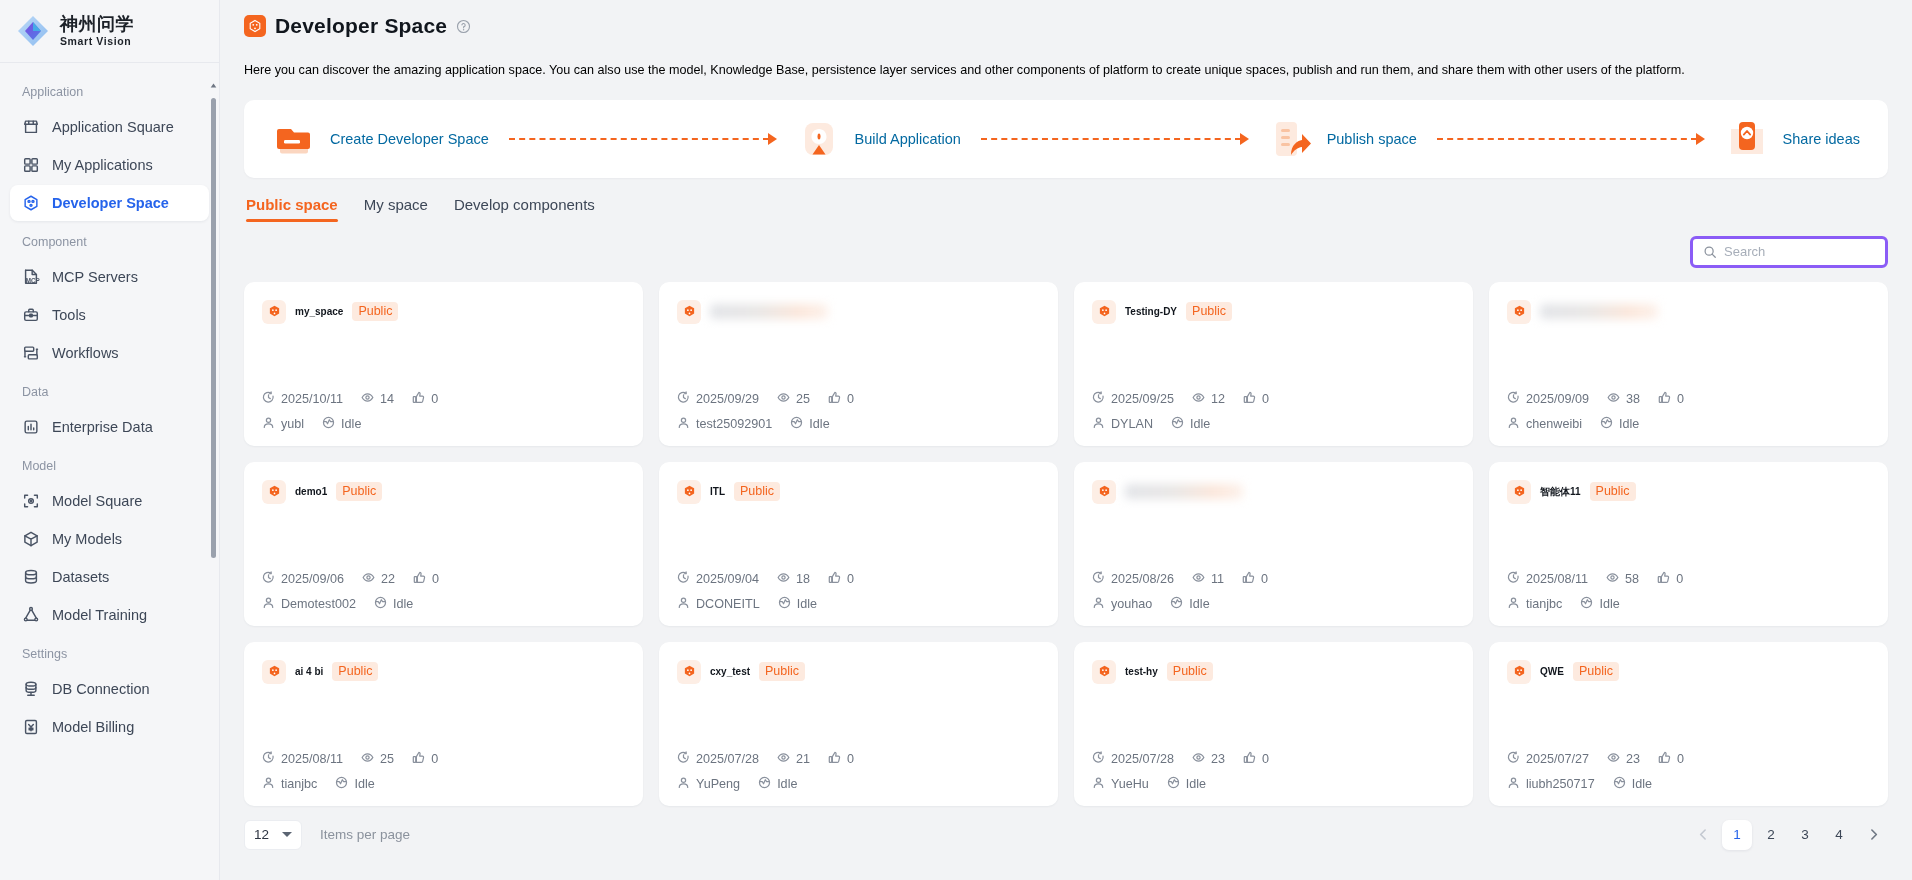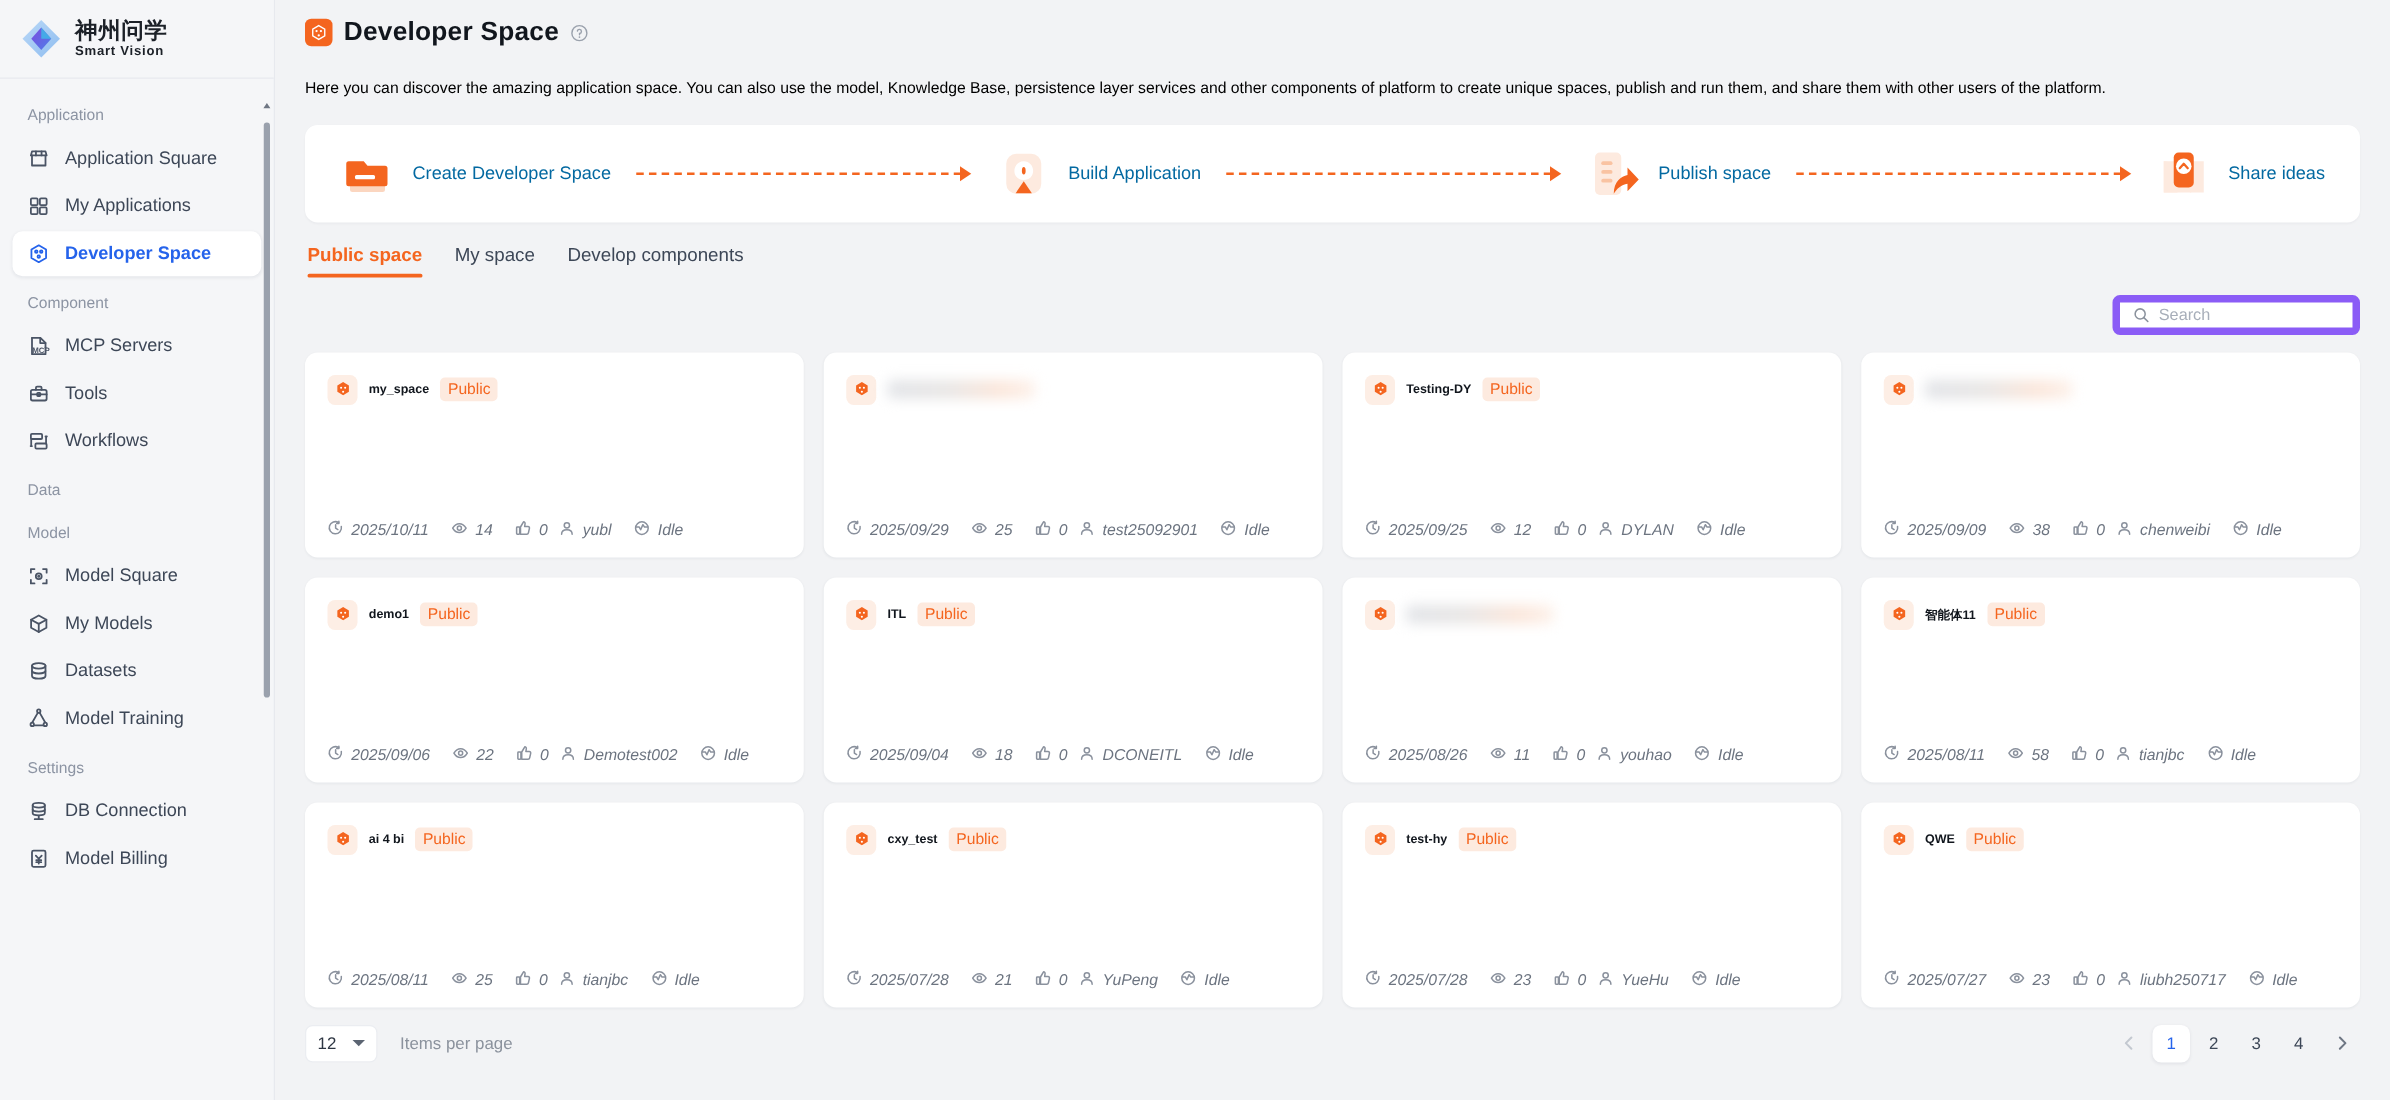--- a/index.html
+++ b/index.html
@@ -94,21 +94,21 @@
   .tab { font-size: 15px; color: #3d4757; padding-bottom: 9px; cursor: pointer; position: relative; }
   .tab.active { color: #f4651f; font-weight: 700; }
   .tab.active::after {
     content: ""; position: absolute; left: 0; right: 0; bottom: 0; height: 2.5px;
     background: #f4651f; border-radius: 2px;
   }
 
   
   .search-row { display: flex; justify-content: flex-end; margin-top: 14px; }
   .search-box {
-    width: 198px; height: 32px; background: #fff; border: 6px solid #8b5cf6; border-radius: 6px;
+    width: 198px; height: 32px; background: #fff; border: 3px solid #8b5cf6; border-radius: 6px;
     display: flex; align-items: center; gap: 7px; padding: 0 10px;
   }
   .search-box input {
     border: 0; outline: 0; font-size: 13px; color: #2d3542; background: transparent; width: 100%;
     font-family: "Liberation Sans", sans-serif;
   }
   .search-box input::placeholder { color: #a7aeb9; }
 
   
   .grid {
@@ -127,21 +127,21 @@
   }
   .card-name { font-size: 10px; font-weight: 700; color: #11161d; white-space: nowrap; }
   .card-name.blurred {
     color: transparent; background: linear-gradient(90deg,#e2e4e8 0%,#e8e6e5 40%,#fbe6da 75%,#fdf1ea 100%);
     border-radius: 4px; filter: blur(5px); min-width: 118px; height: 15px; display: inline-block;
   }
   .tag-public {
     font-size: 12.5px; color: #f4651f; background: #fdeadf; border-radius: 4px;
     padding: 2px 6px; line-height: 1.25; white-space: nowrap;
   }
-  .card-meta { display: flex; gap: 9px; font-style: italic; }
+  .card-meta { display: flex; flex-direction: column; gap: 9px; }
   .meta-row { display: flex; align-items: center; gap: 18px; }
   .meta-item { display: flex; align-items: center; gap: 6px; font-size: 12.6px; color: #6c7480; white-space: nowrap; }
   .meta-item svg { width: 13px; height: 13px; fill: none; stroke: #8a919d; stroke-width: 1.5; stroke-linecap: round; stroke-linejoin: round; }
 
   
   .footer { display: flex; align-items: center; justify-content: space-between; margin-top: 14px; padding-bottom: 16px; }
   .perpage { display: flex; align-items: center; gap: 18px; }
   .select {
     width: 58px; height: 30px; background: #fff; border-radius: 6px; border: 1px solid #ebedf1;
     display: flex; align-items: center; justify-content: space-between; padding: 0 9px;
@@ -252,20 +252,29 @@
               <svg viewBox="0 0 20 20">
                 <rect x="3" y="3.5" width="10" height="4.5" rx="1"></rect>
                 <rect x="7" y="12" width="10" height="4.5" rx="1"></rect>
                 <path d="M16 5.75 h1.2 M16.5 5.75 V12"></path>
                 <path d="M4 14.25 H2.8 M3.3 14.25 V8"></path>
               </svg>
             </span>
             <span>Workflows</span>
           </div>
           <div class="nav-group">Data</div>
+          <div class="nav-item">
+            <span class="ico">
+              <svg viewBox="0 0 20 20">
+                <rect x="3.5" y="3.5" width="13" height="13" rx="1.8"></rect>
+                <path d="M7 13 V9.5 M10 13 V7 M13 13 V11"></path>
+              </svg>
+            </span>
+            <span>Enterprise Data</span>
+          </div>
           <div class="nav-group">Model</div>
           <div class="nav-item">
             <span class="ico">
               <svg viewBox="0 0 20 20">
                 <path d="M3 6.8 V3.6 h3.2 M13.8 3.6 H17 v3.2 M17 13.2 V16.4 h-3.2 M6.2 16.4 H3 v-3.2"></path>
                 <circle cx="10" cy="10" r="2.6"></circle>
                 <circle cx="10" cy="10" r=".6" fill="#4a5465"></circle>
               </svg>
             </span>
             <span>Model Square</span>

